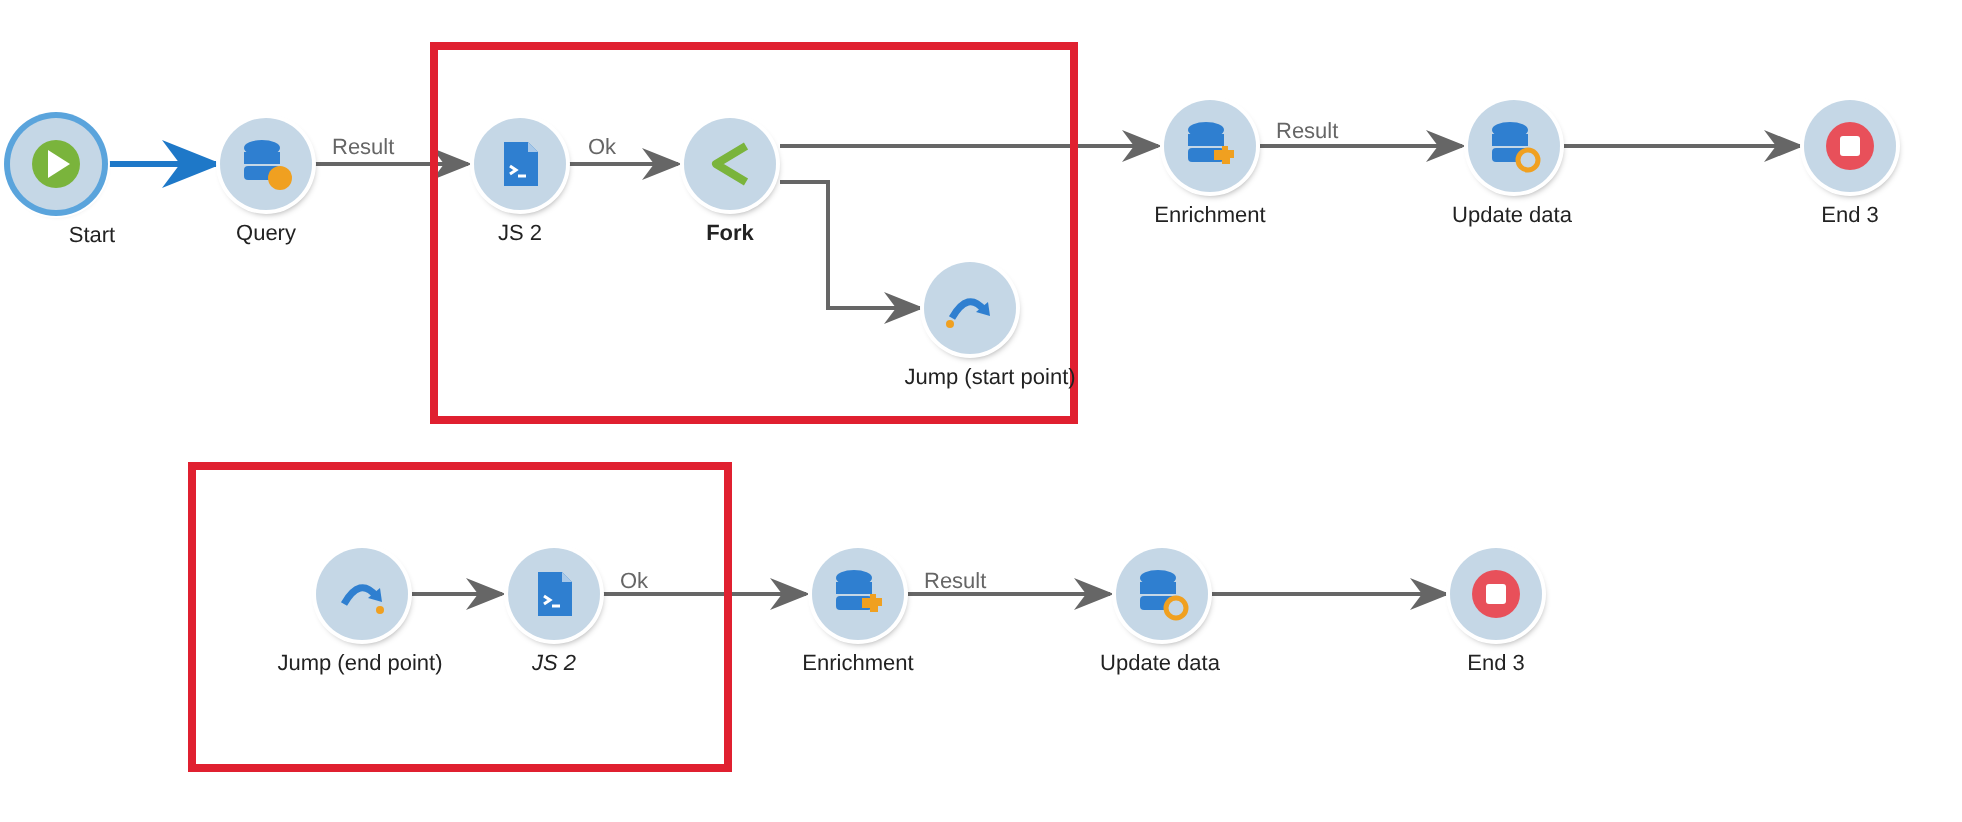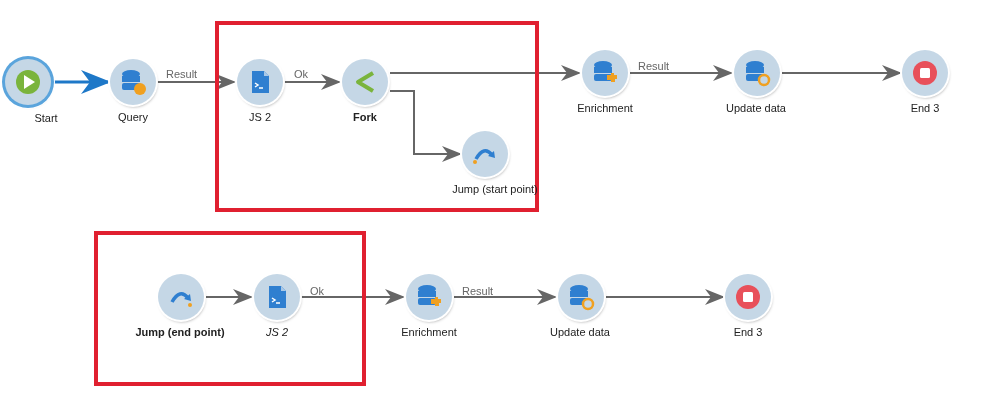--- a/index.html
+++ b/index.html
@@ -119,21 +119,21 @@
   </div>
   <span class="lbl" style="left:925px;top:102px;">End 3</span>
 
   <div class="node" style="left:158px;top:274px;">
     <svg viewBox="0 0 46 46">
         <path d="M14,28 Q22,14 30,24" stroke="#2f7fd0" stroke-width="3.5" fill="none"></path>
         <path d="M26,25 L33,27 L32,20 Z" fill="#2f7fd0"></path>
         <circle cx="32" cy="31" r="2" fill="#f0a020"></circle>
       </svg>
   </div>
-  <span class="lbl" style="left:180px;top:326px;font-weight:bold;">Jump (end point)</span>
+  <span class="lbl" style="left:180px;top:326px;">Jump (end point)</span>
 
   <div class="node" style="left:254px;top:274px;">
     <svg viewBox="0 0 46 46">
         <path d="M15,12 L27,12 L32,17 L32,34 L15,34 Z" fill="#2f7fd0"></path>
         <path d="M27,12 L27,17 L32,17 Z" fill="#a8c8e8"></path>
         <path d="M18,24 L21,26 L18,28" stroke="#fff" stroke-width="1.5" fill="none"></path>
         <line x1="22" y1="29" x2="26" y2="29" stroke="#fff" stroke-width="1.5"></line>
       </svg>
   </div>
   <span class="lbl" style="left:277px;top:326px;font-style:italic;">JS 2</span>

